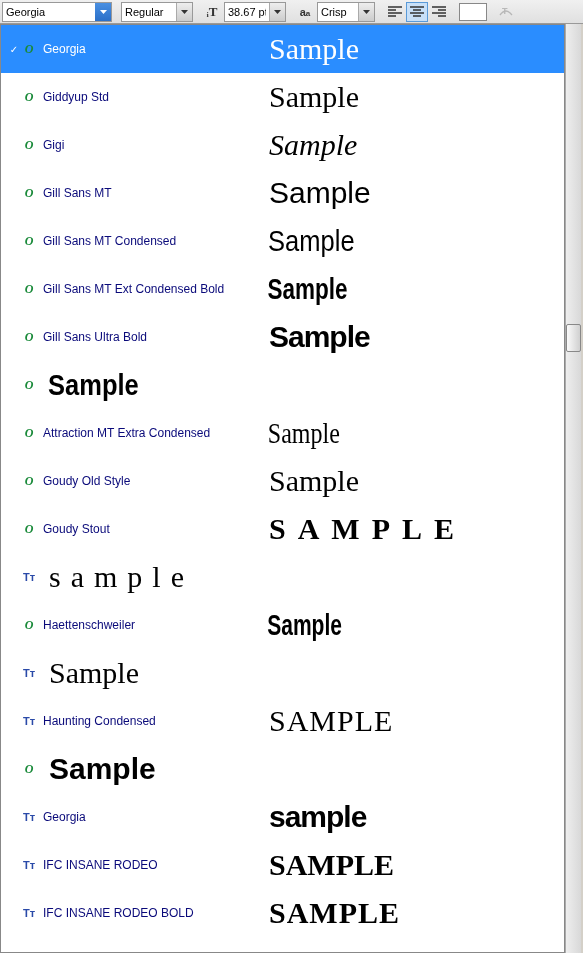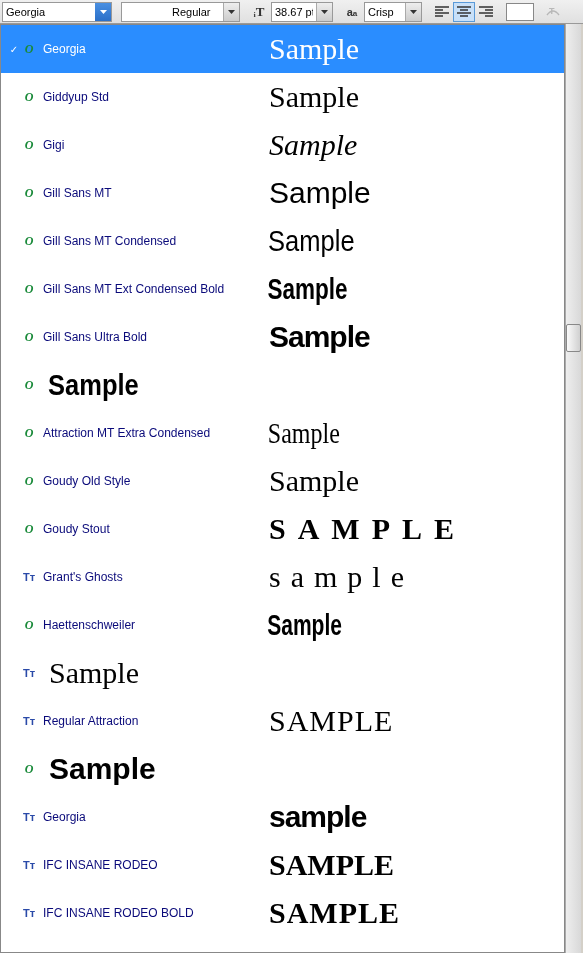--- a/index.html
+++ b/index.html
@@ -58,21 +58,21 @@
   <div class="combo">
     <input style="width: 92px;" value="Georgia">
     <div class="arrow">
         <svg viewBox="0 0 7 4">
           <path d="M0 0h7L3.5 4z" fill="#fff"></path>
         </svg>
       </div>
   </div>
   <div class="sep"></div>
   <div class="combo">
-    <input style="width: 54px; margin-left: 47px;" value="Regular">
+    <input style="width: 54px;" value="Regular">
     <div class="arrow gray">
         <svg viewBox="0 0 7 4">
           <path d="M0 0h7L3.5 4z" fill="#333"></path>
         </svg>
       </div>
   </div>
   <div class="sep"></div>
   <div class="tool-icon">
       <span style="font-family:Georgia">ᵢT</span>
     </div>
@@ -188,38 +188,37 @@
       </div>
       <div class="row">
         <span class="check"></span>
         <span class="ficon o"></span>
         <span class="name">Goudy Stout</span>
         <span class="sample s-goudystout">SAMPLE</span>
       </div>
       <div class="row">
         <span class="check"></span>
         <span class="ficon tt"></span>
-        <span class="name">Grant's Ghosts</span>
         <span class="sample s-grants">sample</span>
       </div>
       <div class="row">
         <span class="check"></span>
         <span class="ficon o"></span>
         <span class="name">Haettenschweiler</span>
         <span class="sample s-haet">Sample</span>
       </div>
       <div class="row">
         <span class="check"></span>
         <span class="ficon tt"></span>
         <span class="sample s-halo">Sample</span>
       </div>
       <div class="row">
         <span class="check"></span>
         <span class="ficon tt"></span>
-        <span class="name">Regular Attraction</span>
+        <span class="name">Haunting Condensed</span>
         <span class="sample s-haunt">SAMPLE</span>
       </div>
       <div class="row">
         <span class="check"></span>
         <span class="ficon o"></span>
         <span class="sample s-hobo">Sample</span>
       </div>
       <div class="row">
         <span class="check"></span>
         <span class="ficon tt"></span>

